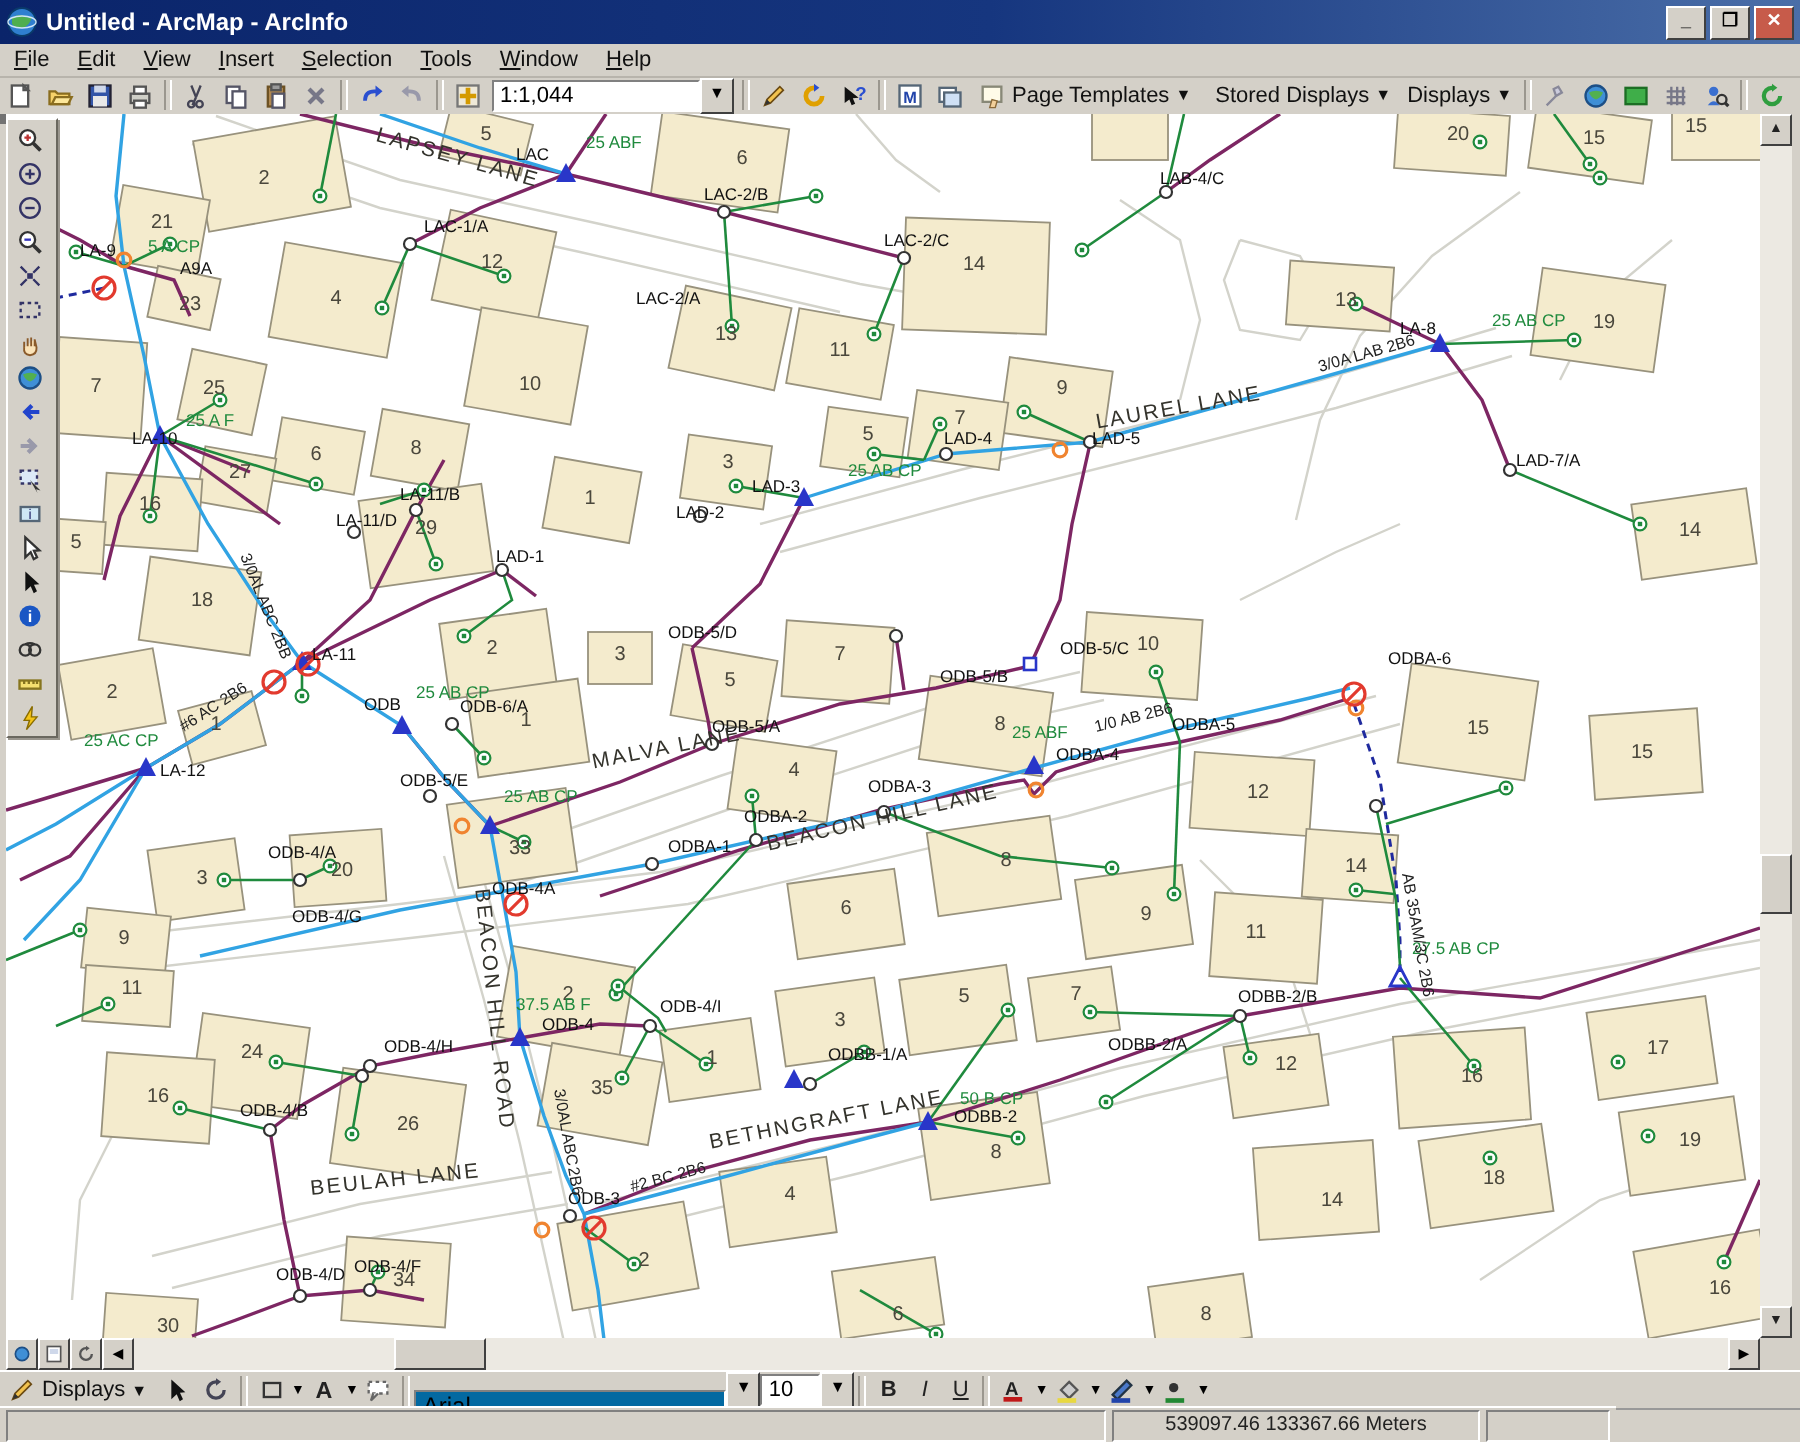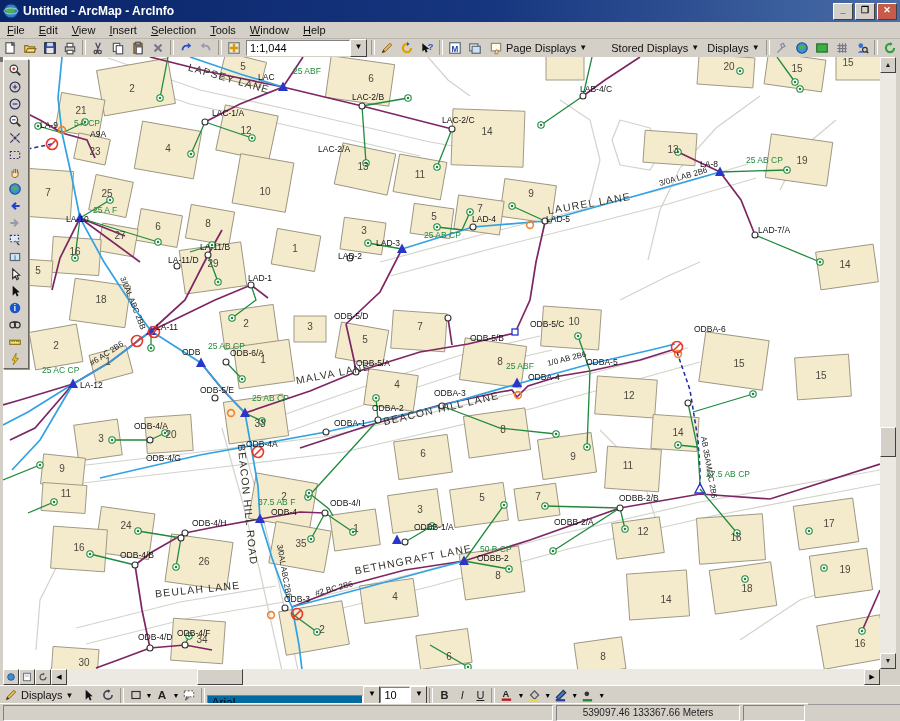--- a/index.html
+++ b/index.html
@@ -202,25 +202,25 @@
         <svg width="14" height="14" viewBox="0 0 12 12">
           <rect x="1.5" y="2.5" width="7" height="6" fill="#fff" stroke="#567"></rect>
           <rect x="3.5" y="4.5" width="7" height="6" fill="#cfe0f5" stroke="#567"></rect>
         </svg>
       </div>
       <div class="dropbtn">
         <svg width="14" height="14" viewBox="0 0 12 12">
           <rect x="2" y="2" width="8" height="6.5" fill="#fffbe8" stroke="#887"></rect>
           <path d="M5 11 L6 7.5 L8.2 8.1 L7.4 11 Z" fill="#f2cf9a" stroke="#8a6a3a" stroke-width="0.6"></path>
         </svg>
-        <span style="margin-left: 3px;">Page Displays</span>
+        <span style="margin-left: 3px;">Page Templates</span>
         <span class="caret">▼</span>
       </div>
       <div class="dropbtn">
-        <span style="margin-left: 16px;">Stored Displays</span>
+        <span style="margin-left: 4px;">Stored Displays</span>
         <span class="caret">▼</span>
       </div>
       <div class="dropbtn">
         <span style="margin-left: 0px;">Displays</span>
         <span class="caret">▼</span>
       </div>
       <div class="tsep"></div>
       <div class="tbtn">
         <svg width="14" height="14" viewBox="0 0 12 12">
           <path d="M2 10 L6 6 M6 6 L5 3 L7 2 L8.5 4.5 Z" stroke="#889" fill="#ccd"></path>

